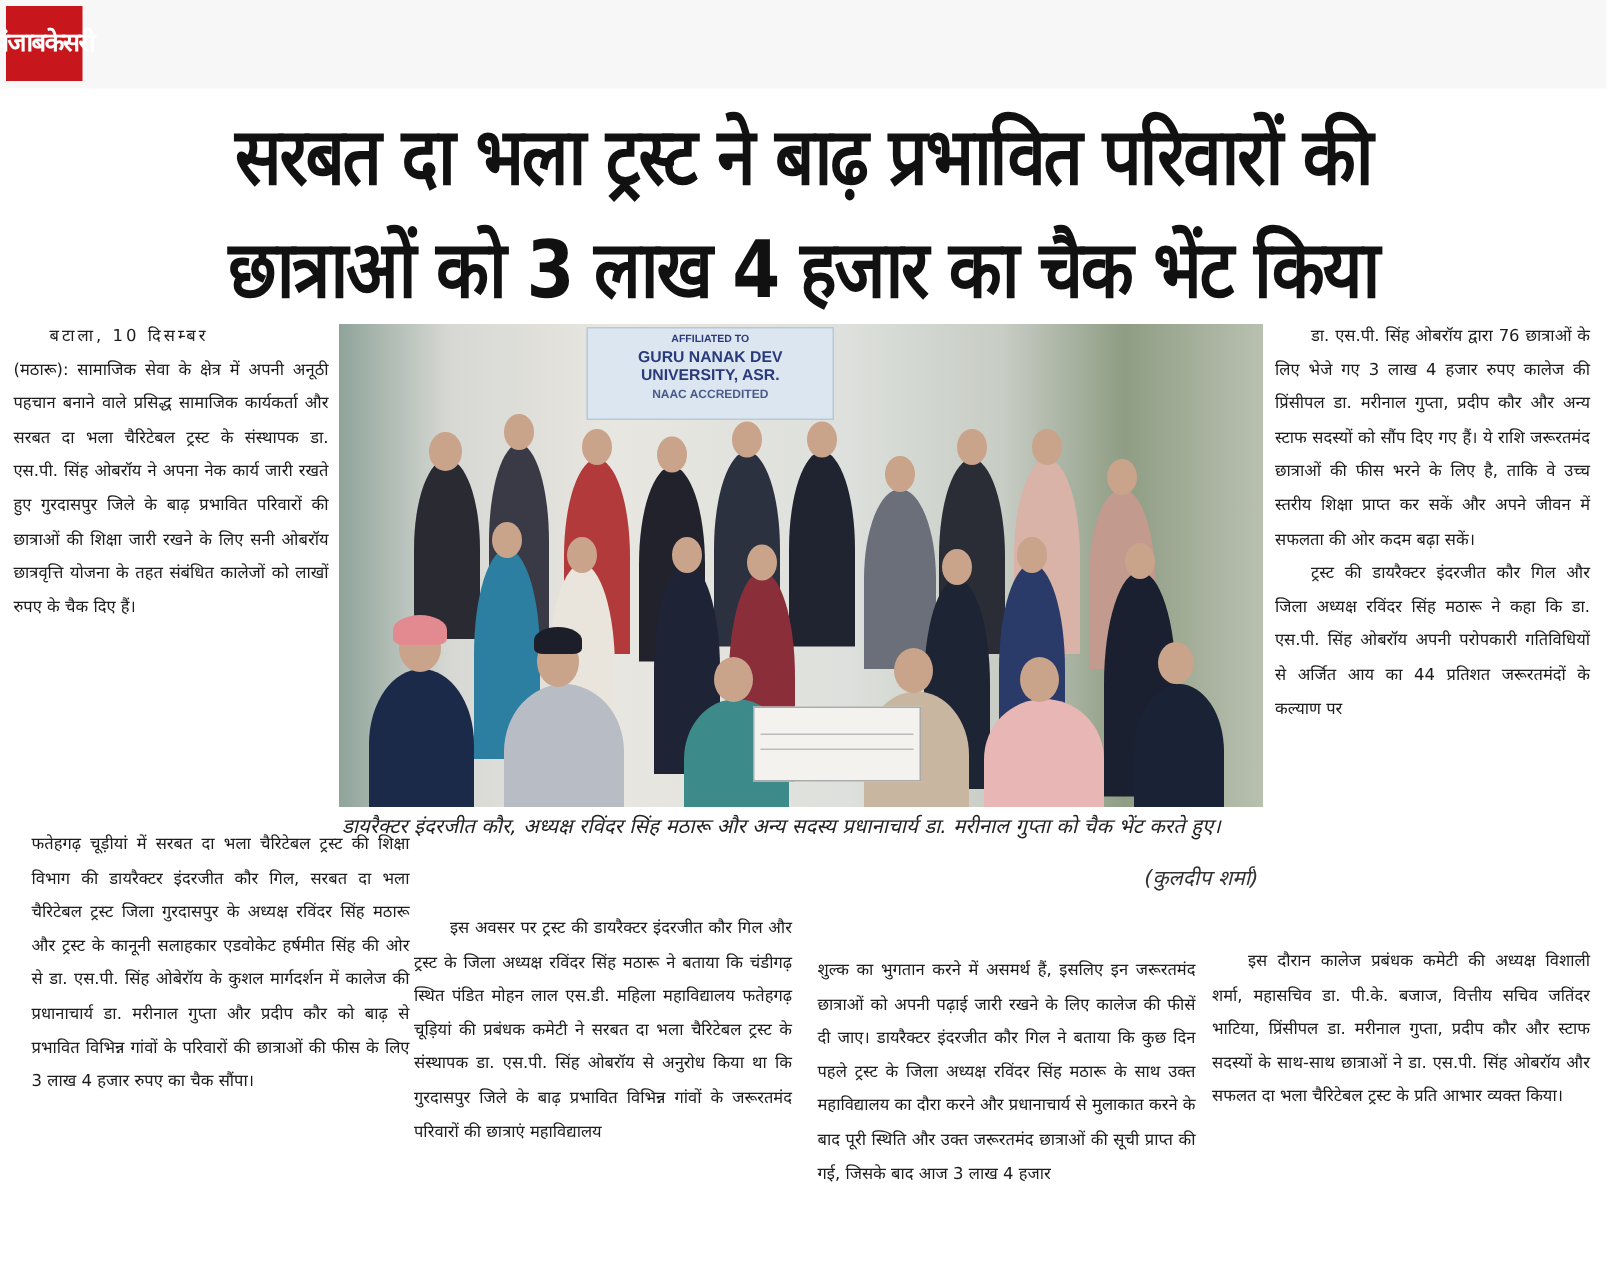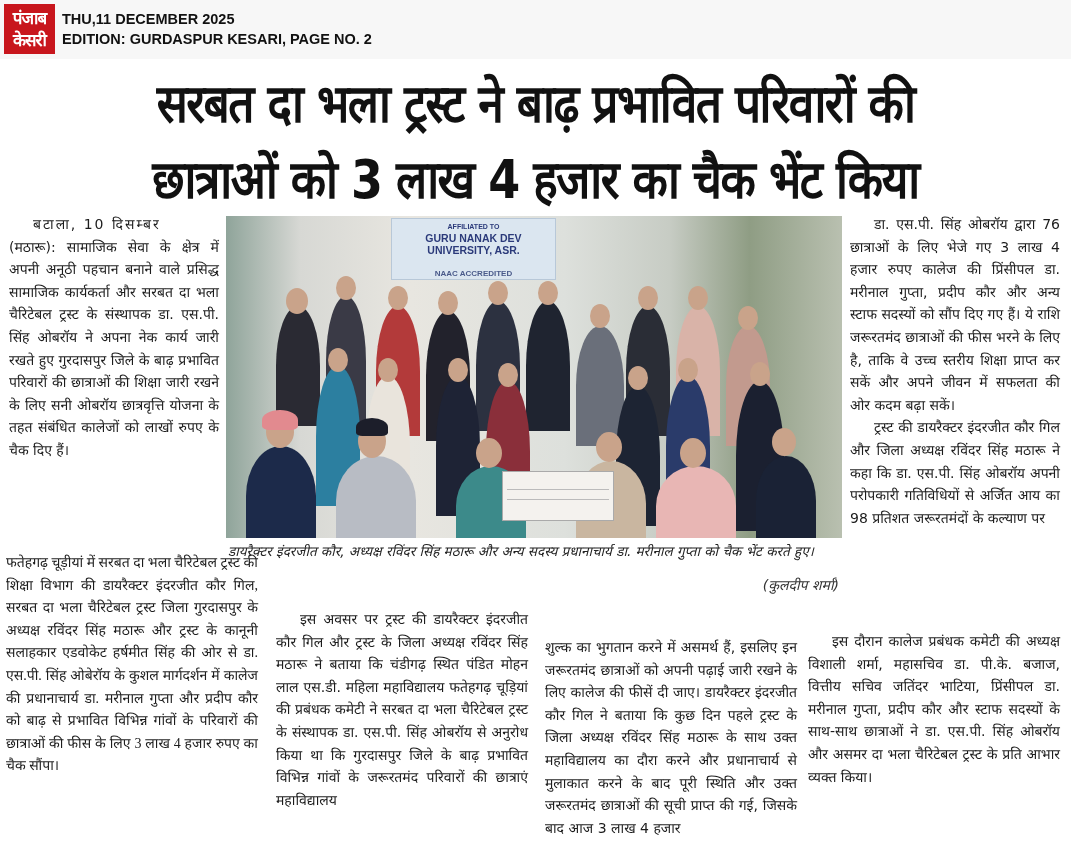--- a/index.html
+++ b/index.html
@@ -1,73 +1,69 @@
 <!DOCTYPE html>
 <html><head>
   <meta charset="utf-8">
   <style>
     * { box-sizing: border-box; margin: 0; padding: 0; }
     html, body { width: 1071px; height: 842px; overflow: hidden; background: #ffffff; }
     body { font-family: "DejaVu Sans", sans-serif; color: #1a1a1a; position: relative; }
 
     .topbar { position: absolute; left: 0; top: 0; width: 1071px; height: 59px; background: #f7f7f7; }
     .logo { position: absolute; left: 4px; top: 4px; width: 51px; height: 50px; background: #c8161d;
-            color: #fff; display: flex; flex-direction: column; align-items: center; justify-content: center;
+            color: #fff; display: flex; flex-direction: row; align-items: center; justify-content: center;
             font-family: "DejaVu Sans", sans-serif; font-weight: bold; line-height: 22px; font-size: 17px; }
     .logo span { display: block; letter-spacing: -1px; }
     .edition { position: absolute; left: 62px; top: 9px; font-family: "Liberation Sans", sans-serif;
                font-weight: bold; font-size: 14.5px; line-height: 20px; color: #111; }
 
     .headline { position: absolute; left: 0; top: 66px; width: 1071px; text-align: center;
                 font-family: "DejaVu Sans", sans-serif; font-weight: bold; color: #111;
                 font-size: 46px; line-height: 66px; letter-spacing: -1.5px; transform: scaleY(1.15); transform-origin: top center; }
 
-    .col { position: absolute; font-family: "DejaVu Sans", sans-serif; font-size: 14px;
+    .col { position: absolute; font-family: "DejaVu Sans", sans-serif; font-size: 11px;
            line-height: 22.6px; color: #1c1c1c; text-align: justify; }
     .col p { text-indent: 0; margin: 0; }
     .col p.ind { text-indent: 24px; }
     .dateline { font-weight: normal; letter-spacing: 2px; }
 
     .col1 { left: 9px; top: 213px; width: 210px; }
-    .col1b { left: 6px; top: 552px; width: 252px; font-family: Liberation Serif, serif; }
+    .col1b { left: 21px; top: 552px; width: 252px; }
     .col2 { left: 276px; top: 608px; width: 252px; }
     .col3 { left: 545px; top: 636px; width: 252px; }
     .col4 { left: 850px; top: 213px; width: 210px; }
     .col4b { left: 808px; top: 630px; width: 252px; }
 
     .photo { position: absolute; left: 226px; top: 216px; width: 616px; height: 322px; overflow: hidden;
              background: linear-gradient(90deg, #8fa49a 0%, #d7d8d4 12%, #e8e6e0 30%, #dde0dc 55%, #c7ccc4 72%, #8f9d84 85%, #b9c0b0 100%); }
     .photo .banner { position: absolute; left: 165px; top: 2px; width: 165px; height: 62px; background: #dbe6f0;
                      border: 1px solid #b8c8d8; text-align: center; font-family: "Liberation Sans", sans-serif;
                      color: #2b3a7a; font-weight: bold; }
     .photo .banner .b1 { font-size: 7px; margin-top: 4px; }
     .photo .banner .b2 { font-size: 10.5px; margin-top: 2px; }
-    .photo .banner .b3 { font-size: 8px; margin-top: 13px; color: #4a5a8a; }
+    .photo .banner .b3 { font-size: 8px; margin-top: 2px; color: #4a5a8a; }
     .crowd { position: absolute; left: 30px; top: 50px; width: 560px; height: 272px; }
     .person { position: absolute; border-radius: 50% 50% 0 0; }
     .head { position: absolute; border-radius: 50%; background: #c9a38a; }
     .cheque { position: absolute; left: 276px; top: 255px; width: 112px; height: 50px; background: #f4f2ee;
               border: 1px solid #aaa; font-size: 5px; color: #333; padding: 4px; font-family: "Liberation Sans", sans-serif; }
 
     .caption { position: absolute; left: 228px; top: 540px; width: 612px; font-family: "DejaVu Sans", sans-serif;
                font-style: italic; font-size: 13.5px; line-height: 23px; color: #222; }
     .credit { position: absolute; right: 232px; top: 575px; font-family: "DejaVu Sans", sans-serif;
               font-style: italic; font-size: 14px; color: #333; }
   </style>
 </head>
 <body>
 
 <div class="topbar">
   <div class="logo">
     <span>पंजाब</span>
     <span>केसरी</span>
-  </div>
-  <div class="edition">
-    <div>THU,11 DECEMBER 2025</div>
-    <div>EDITION: GURDASPUR KESARI, PAGE NO. 2</div>
   </div>
 </div>
 
 <div class="headline">
   <div>सरबत दा भला ट्रस्ट ने बाढ़ प्रभावित परिवारों की</div>
   <div>छात्राओं को 3 लाख 4 हजार का चैक भेंट किया</div>
 </div>
 
 <div class="col col1">
   <p class="ind dateline">बटाला, 10 दिसम्बर</p>
@@ -149,18 +145,18 @@
 <div class="col col2">
   <p class="ind">इस अवसर पर ट्रस्ट की डायरैक्टर इंदरजीत कौर गिल और ट्रस्ट के जिला अध्यक्ष रविंदर सिंह मठारू ने बताया कि चंडीगढ़ स्थित पंडित मोहन लाल एस.डी. महिला महाविद्यालय फतेहगढ़ चूड़ियां की प्रबंधक कमेटी ने सरबत दा भला चैरिटेबल ट्रस्ट के संस्थापक डा. एस.पी. सिंह ओबरॉय से अनुरोध किया था कि गुरदासपुर जिले के बाढ़ प्रभावित विभिन्न गांवों के जरूरतमंद परिवारों की छात्राएं महाविद्यालय</p>
 </div>
 
 <div class="col col3">
   <p>शुल्क का भुगतान करने में असमर्थ हैं, इसलिए इन जरूरतमंद छात्राओं को अपनी पढ़ाई जारी रखने के लिए कालेज की फीसें दी जाए। डायरैक्टर इंदरजीत कौर गिल ने बताया कि कुछ दिन पहले ट्रस्ट के जिला अध्यक्ष रविंदर सिंह मठारू के साथ उक्त महाविद्यालय का दौरा करने और प्रधानाचार्य से मुलाकात करने के बाद पूरी स्थिति और उक्त जरूरतमंद छात्राओं की सूची प्राप्त की गई, जिसके बाद आज 3 लाख 4 हजार</p>
 </div>
 
 <div class="col col4">
   <p class="ind">डा. एस.पी. सिंह ओबरॉय द्वारा 76 छात्राओं के लिए भेजे गए 3 लाख 4 हजार रुपए कालेज की प्रिंसीपल डा. मरीनाल गुप्ता, प्रदीप कौर और अन्य स्टाफ सदस्यों को सौंप दिए गए हैं। ये राशि जरूरतमंद छात्राओं की फीस भरने के लिए है, ताकि वे उच्च स्तरीय शिक्षा प्राप्त कर सकें और अपने जीवन में सफलता की ओर कदम बढ़ा सकें।</p>
-  <p class="ind">ट्रस्ट की डायरैक्टर इंदरजीत कौर गिल और जिला अध्यक्ष रविंदर सिंह मठारू ने कहा कि डा. एस.पी. सिंह ओबरॉय अपनी परोपकारी गतिविधियों से अर्जित आय का 98 प्रतिशत जरूरतमंदों के कल्याण पर</p>
+  <p class="ind">ट्रस्ट की डायरैक्टर इंदरजीत कौर गिल और जिला अध्यक्ष रविंदर सिंह मठारू ने कहा कि डा. एस.पी. सिंह ओबरॉय अपनी परोपकारी गतिविधियों से अर्जित आय का 44 प्रतिशत जरूरतमंदों के कल्याण पर</p>
 </div>
 
 <div class="col col4b">
-  <p class="ind">इस दौरान कालेज प्रबंधक कमेटी की अध्यक्ष विशाली शर्मा, महासचिव डा. पी.के. बजाज, वित्तीय सचिव जतिंदर भाटिया, प्रिंसीपल डा. मरीनाल गुप्ता, प्रदीप कौर और स्टाफ सदस्यों के साथ-साथ छात्राओं ने डा. एस.पी. सिंह ओबरॉय और असमर दा भला चैरिटेबल ट्रस्ट के प्रति आभार व्यक्त किया।</p>
+  <p class="ind">इस दौरान कालेज प्रबंधक कमेटी की अध्यक्ष विशाली शर्मा, महासचिव डा. पी.के. बजाज, वित्तीय सचिव जतिंदर भाटिया, प्रिंसीपल डा. मरीनाल गुप्ता, प्रदीप कौर और स्टाफ सदस्यों के साथ-साथ छात्राओं ने डा. एस.पी. सिंह ओबरॉय और सफलत दा भला चैरिटेबल ट्रस्ट के प्रति आभार व्यक्त किया।</p>
 </div>
 
 </body></html>

